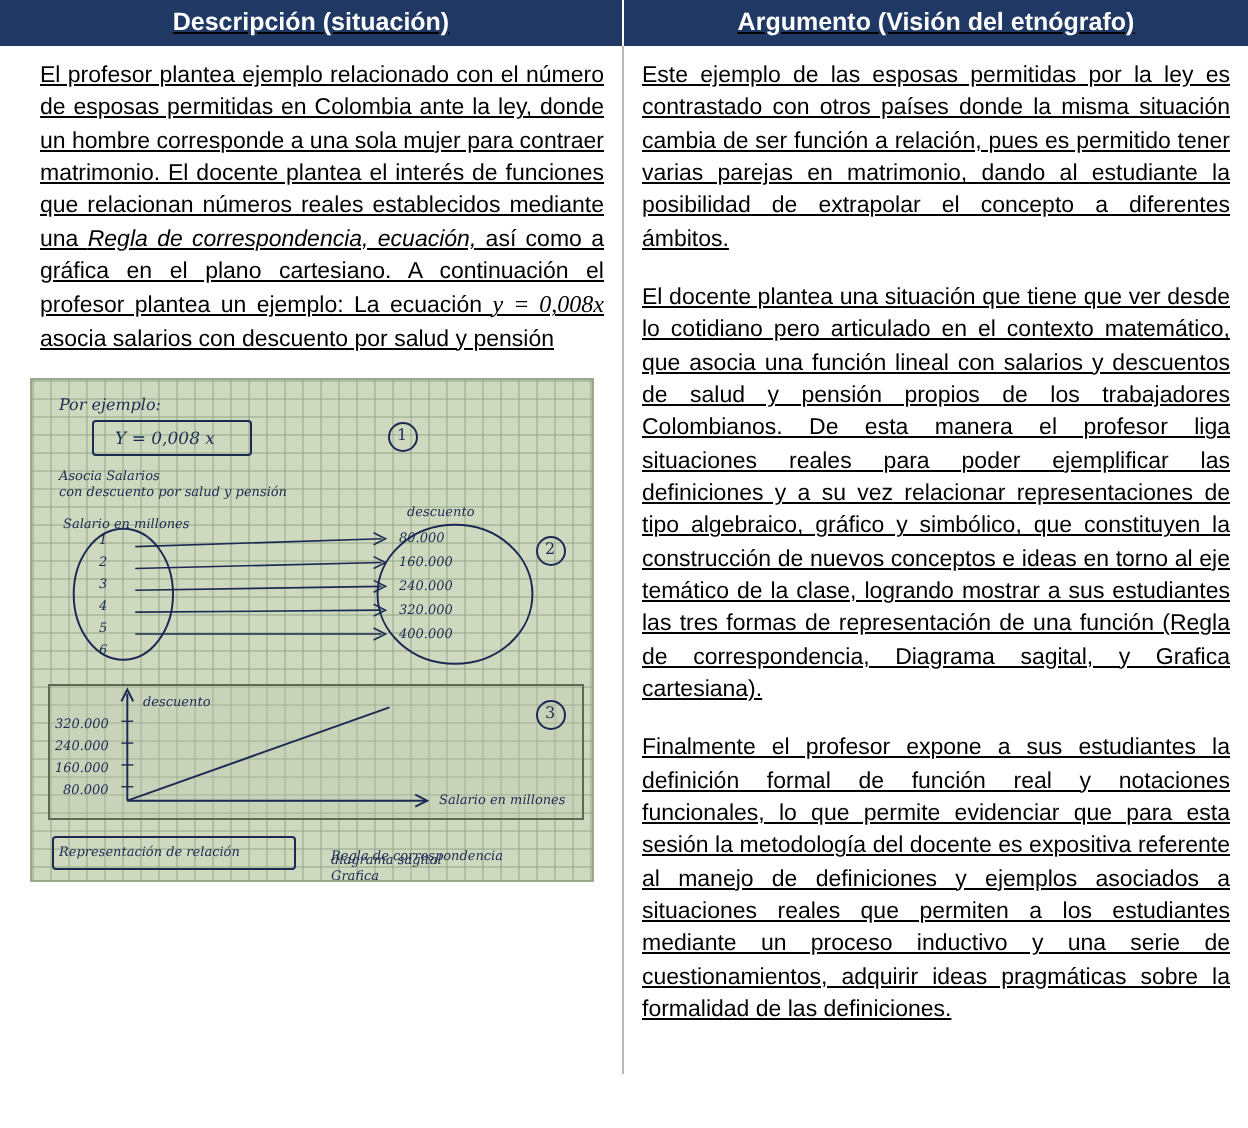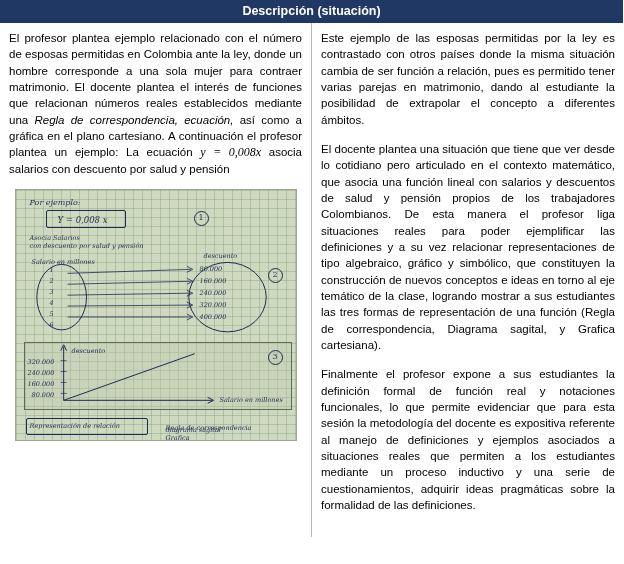--- a/index.html
+++ b/index.html
@@ -13,20 +13,21 @@
     font-family: "Liberation Sans", sans-serif;
     color: #000000;
     overflow: hidden;
   }
   .table {
     width: 624px;
     height: 537px;
     display: flex;
     flex-direction: column;
     box-sizing: border-box;
+    text-decoration: underline;
   }
   .header-row {
     display: flex;
     background: #1f3864;
     color: #ffffff;
   }
   .header-cell {
     flex: 1 1 50%;
     text-align: center;
     font-weight: bold;
@@ -48,21 +49,21 @@
     padding: 7px 9px 6px 9px;
     font-size: 11.5px;
     line-height: 1.42;
     text-align: justify;
     color: #000000;
   }
   .cell.left {
     border-right: 1px solid #b8b8b8;
   }
   .cell p {
-    margin: 0 0 11px 0;
+    margin: 0 0 11px 11px;
   }
   .cell.right p {
     margin: 0 0 13px 0;
   }
   .it {
     font-style: italic;
   }
   .eq {
     font-style: italic;
     font-family: "Liberation Serif", serif;
@@ -143,20 +144,21 @@
     overflow: visible;
   }
 </style>
 </head>
 <body>
 
 <div class="table">
 
   <div class="header-row">
     <div class="header-cell left">Descripción (situación)</div>
+    <div class="header-cell">Argumento (Visión del etnógrafo)</div>
   </div>
 
   <div class="body-row">
 
     <div class="cell left">
       <p><span>El profesor plantea ejemplo relacionado con el número de esposas permitidas en Colombia ante la ley, donde un hombre corresponde a una sola mujer para contraer matrimonio. El docente plantea el interés de funciones que relacionan números reales establecidos mediante una </span><span class="it">Regla de correspondencia, ecuación,</span><span> así como a gráfica en el plano cartesiano. A continuación el profesor plantea un ejemplo: La ecuación </span><span class="eq">y = 0,008x</span><span> asocia salarios con descuento por salud y pensión</span></p>
 
       <div class="figure">
         <div class="scan">
           <div class="grid-bg"></div>

